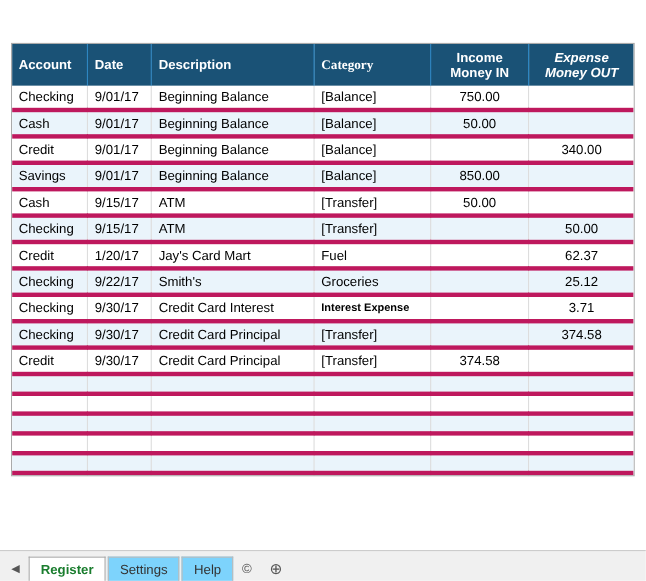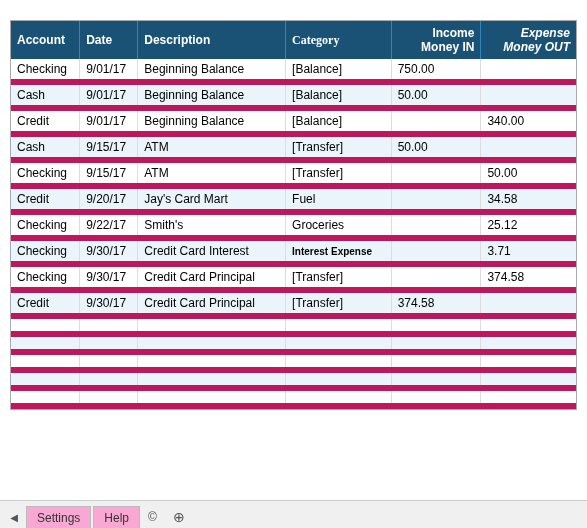--- a/index.html
+++ b/index.html
@@ -10,20 +10,21 @@
       width: 587px;
       height: 528px;
       overflow: hidden;
       display: flex;
       flex-direction: column;
     }
     .main-content {
       flex: 1;
       padding: 10px 10px 0 10px;
       overflow: hidden;
+      margin-top: 19px;
     }
     .page-title {
       color: #1a5276;
       font-size: 20px;
       font-weight: bold;
       margin-bottom: 10px;
     }
     .table-container {
       border: 1px solid #aaa;
       overflow: hidden;
@@ -38,34 +39,34 @@
       color: #fff;
     }
     thead th {
       padding: 5px 6px;
       text-align: left;
       border-right: 1px solid #2e86c1;
       font-weight: bold;
       vertical-align: middle;
     }
     thead th:last-child { border-right: none; }
-    thead th.right { text-align: right; }
+    thead th.right { text-align: center; }
     tbody tr {
-      border-bottom: 6px solid #be185d;
+      border-bottom: 4px solid #be185d;
     }
     tbody tr:nth-child(odd) { background: #fff; }
     tbody tr:nth-child(even) { background: #eaf4fb; }
     tbody td {
       padding: 3px 6px;
       border-right: 1px solid #ddd;
       vertical-align: middle;
       white-space: nowrap;
     }
     tbody td:last-child { border-right: none; }
-    tbody td.right { text-align: left; }
+    tbody td.right { text-align: center; }
     tbody td.small { font-size: 10px; font-weight: bold; }
     .empty-row td { height: 18px; }
     
     .tab-bar {
       display: flex;
       align-items: flex-end;
       border-top: 1px solid #ccc;
       background: #f0f0f0;
       padding: 0 6px;
       height: 28px;
@@ -80,21 +81,21 @@
       color: #555;
       font-size: 10px;
       margin-right: 4px;
     }
     .tab {
       padding: 4px 10px;
       font-size: 12px;
       cursor: pointer;
       border: 1px solid #bbb;
       border-bottom: none;
-      background: #f9a8d4;
+      background: #7dd3fc;
       margin-right: 2px;
       color: #333;
       height: 22px;
       display: flex;
       align-items: center;
     }
     .tab.active {
       background: #fff;
       color: #1a7d2e;
       font-weight: bold;
@@ -162,42 +163,50 @@
           </tr>
           <tr>
             <td>Credit</td>
             <td>9/01/17</td>
             <td>Beginning Balance</td>
             <td>[Balance]</td>
             <td class="right"></td>
             <td class="right">340.00</td>
           </tr>
           <tr>
+            <td>Savings</td>
+            <td>9/01/17</td>
+            <td>Beginning Balance</td>
+            <td>[Balance]</td>
+            <td class="right">850.00</td>
+            <td class="right"></td>
+          </tr>
+          <tr>
             <td>Cash</td>
             <td>9/15/17</td>
             <td>ATM</td>
             <td>[Transfer]</td>
             <td class="right">50.00</td>
             <td class="right"></td>
           </tr>
           <tr>
             <td>Checking</td>
             <td>9/15/17</td>
             <td>ATM</td>
             <td>[Transfer]</td>
             <td class="right"></td>
             <td class="right">50.00</td>
           </tr>
           <tr>
             <td>Credit</td>
-            <td>9/20/17</td>
+            <td>1/20/17</td>
             <td>Jay's Card Mart</td>
             <td>Fuel</td>
             <td class="right"></td>
-            <td class="right">34.58</td>
+            <td class="right">62.37</td>
           </tr>
           <tr>
             <td>Checking</td>
             <td>9/22/17</td>
             <td>Smith's</td>
             <td>Groceries</td>
             <td class="right"></td>
             <td class="right">25.12</td>
           </tr>
           <tr>
@@ -264,17 +273,18 @@
             <td class="right"></td>
             <td class="right"></td>
           </tr>
         </tbody>
     </table>
   </div>
 </div>
 
 <div class="tab-bar">
   <div class="nav-arrow">◀</div>
+  <div class="tab active">Register</div>
   <div class="tab">Settings</div>
   <div class="tab">Help</div>
   <div class="tab-copyright">©</div>
   <div class="tab-plus">⊕</div>
 </div>
 
 </body></html>

